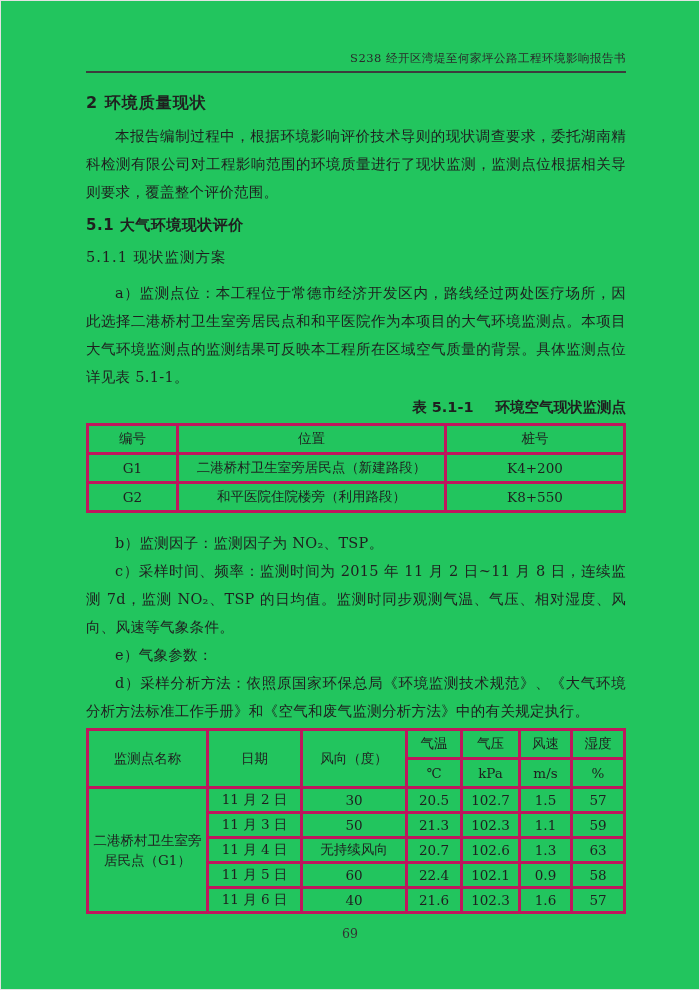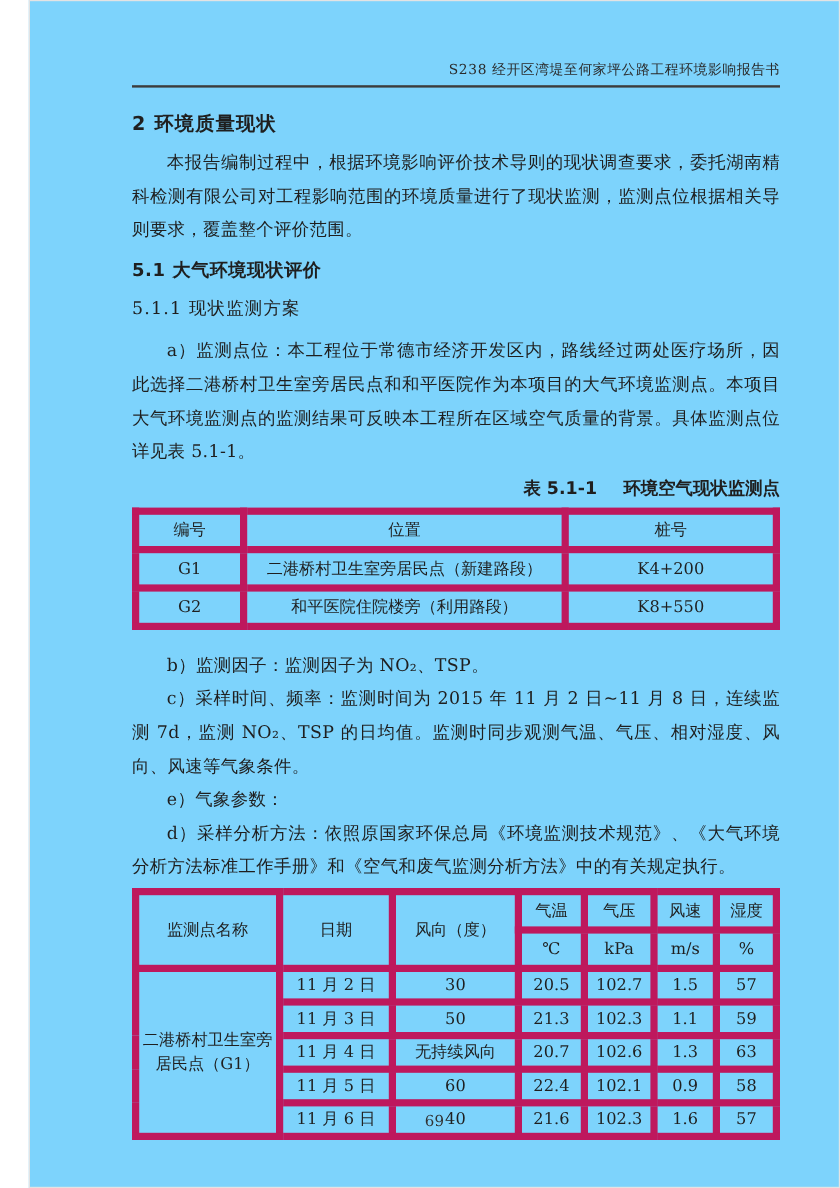--- a/index.html
+++ b/index.html
@@ -3,21 +3,21 @@
 <meta charset="utf-8">
 <style>
   html,body { margin:0; padding:0; }
   body {
     width:700px; height:990px; background:#ffffff; position:relative;
     font-family:"DejaVu Serif","Liberation Serif",serif;
     color:#1f1f1f;
   }
   .page {
     position:absolute; inset:0; box-sizing:border-box;
-    border:1px solid #e3e3e3; background:#7dd3fc;margin-left:24px;
+    border:1px solid #e3e3e3; background:#22c55e;
   }
   .content { position:absolute; left:85px; top:50px; width:540px; }
 
   .doc-header {
     text-align:right; font-size:11.5px; color:#2a2a2a; letter-spacing:0.5px;
     padding-bottom:5px; border-bottom:2px solid #3c3c3c;
   }
 
   h1.sec {
     font-family:"DejaVu Sans","Liberation Sans",sans-serif;
@@ -44,21 +44,21 @@
     font-weight:bold; font-size:14.5px; margin:7px 0 6px 0;
   }
   .caption .cap-label { margin-right:22px; }
 
   table.doc-table {
     width:100%; border-collapse:collapse; table-layout:fixed;
     font-size:13.5px; text-align:center; color:#1f1f1f;
     border:2px solid #2e2e2e; margin-top:3px;
   }
   table.doc-table th, table.doc-table td {
-    border:6px solid #be185d; font-weight:normal; padding:0 2px;
+    border:3px solid #be185d; font-weight:normal; padding:0 2px;
     overflow:hidden;
   }
   table.t1 th { height:26px; }
   table.t1 td { height:26px; }
   table.t2 th { height:26px; }
   table.t2 td { height:22px; }
   td.station-cell { line-height:20px; font-size:13.5px; }
 
   .page-number {
     position:absolute; left:0; bottom:48px; width:100%;

